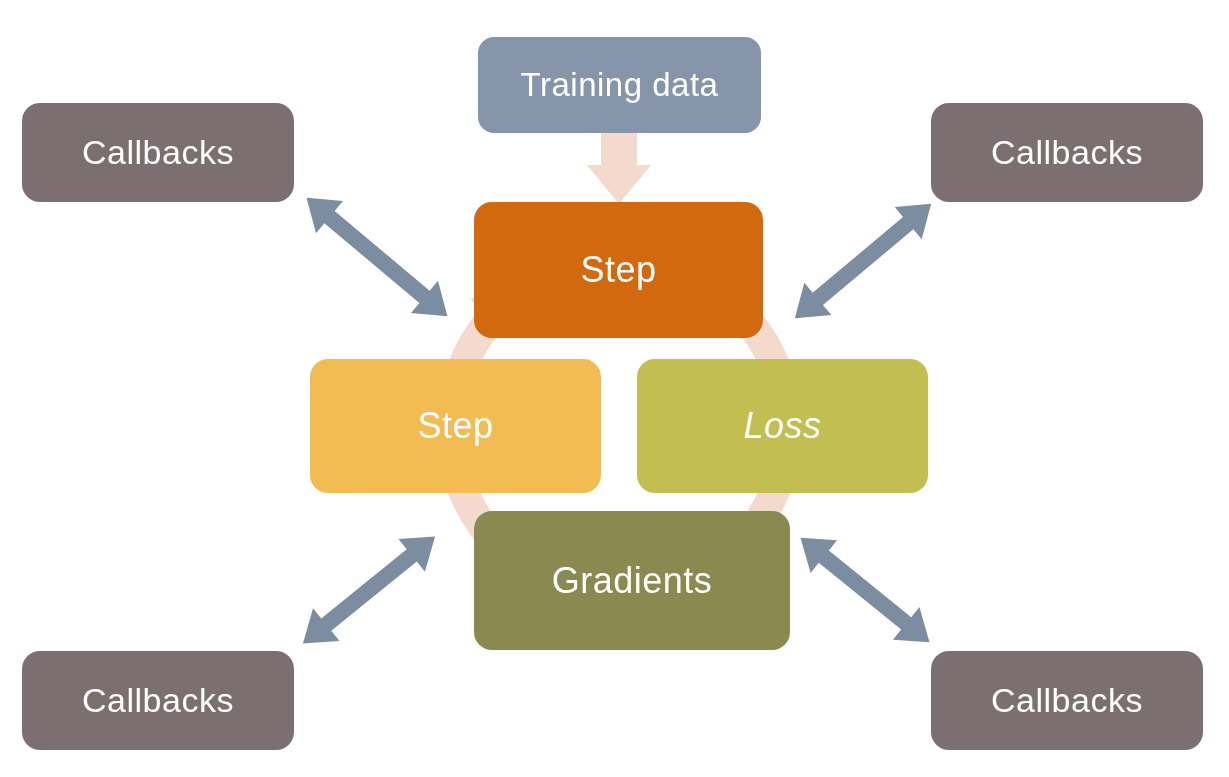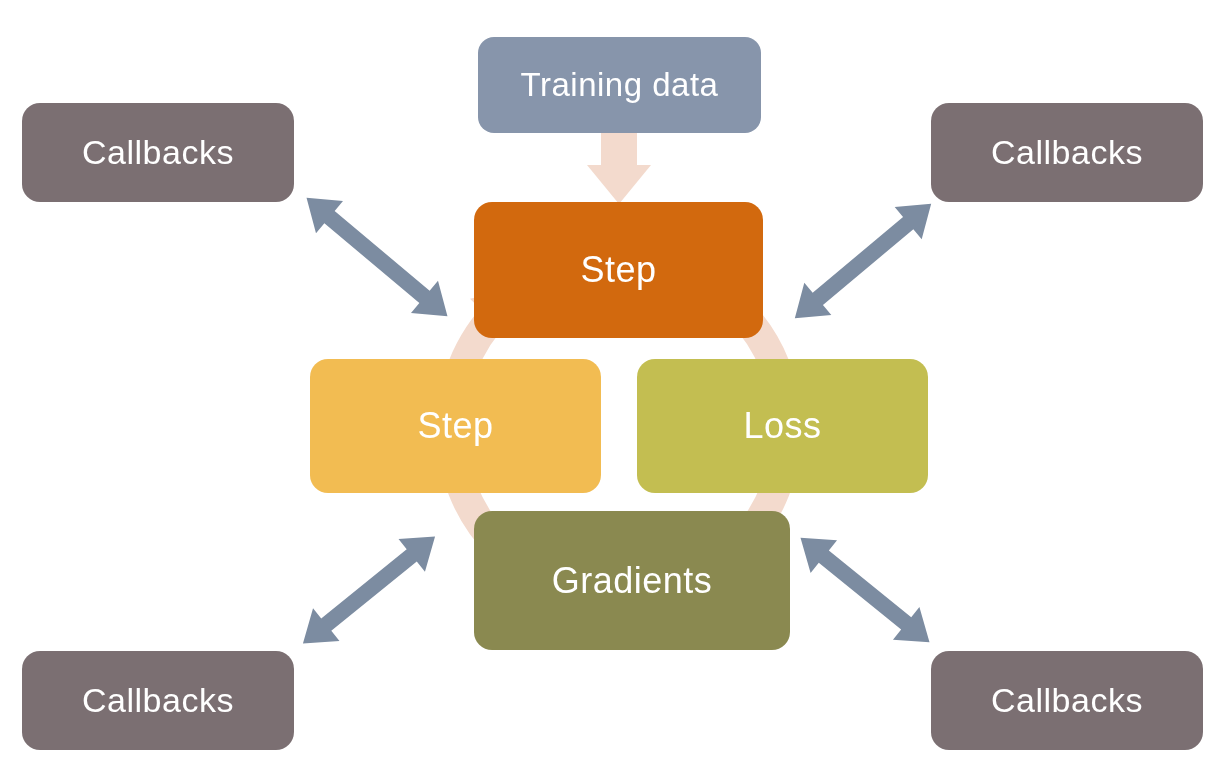--- a/index.html
+++ b/index.html
@@ -46,20 +46,21 @@
   }
   #step {
     left: 310px; top: 359px; width: 291px; height: 134px;
     background: var(--c-step, #F2BC52);
     font-size: 36px;
   }
   #loss {
     left: 637px; top: 359px; width: 291px; height: 134px;
     background: var(--c-loss, #C3BE51);
     font-size: 36px;
+    font-style: italic;
   }
   #gradients {
     left: 474px; top: 511px; width: 316px; height: 139px;
     background: var(--c-gradients, #8A8950);
     font-size: 36px;
   }
   .callbacks {
     width: 272px; height: 99px;
     background: var(--c-callbacks, #7B6F72);
     font-size: 34px;

